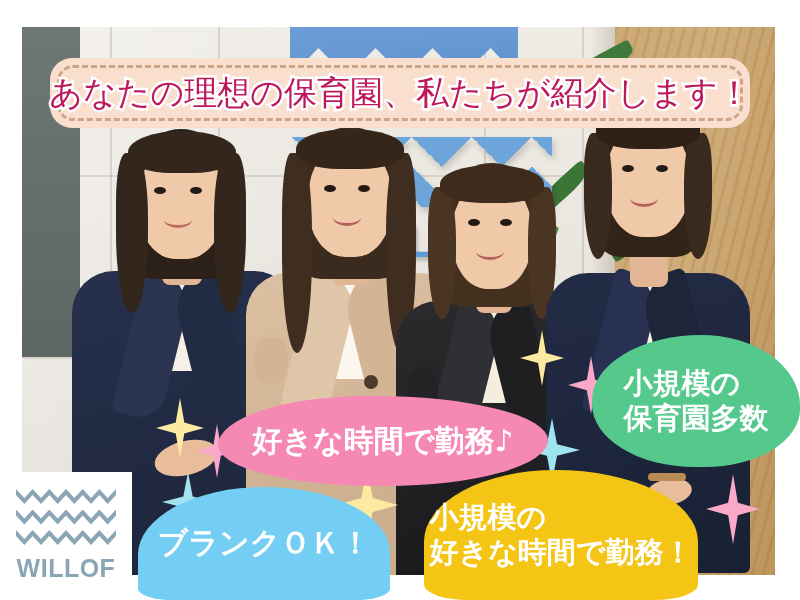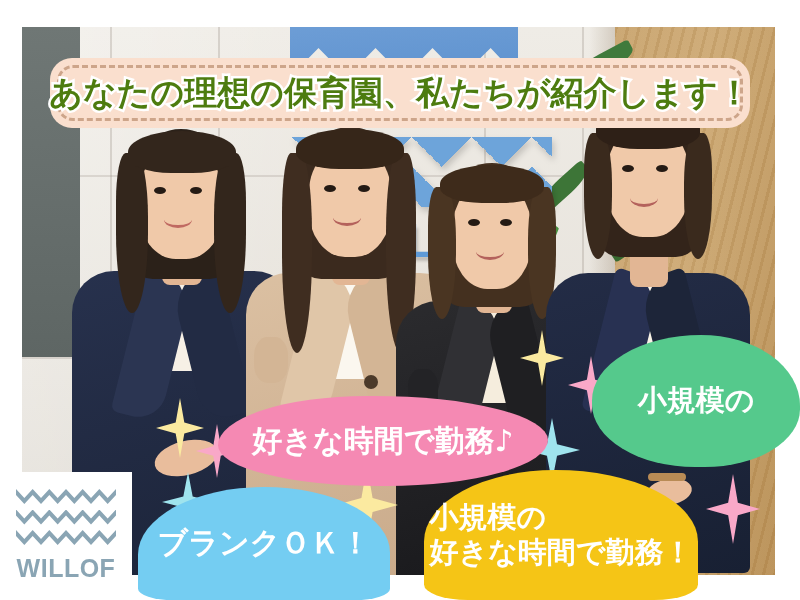--- a/index.html
+++ b/index.html
@@ -196,22 +196,22 @@
   .headline-dash {
     position: absolute;
     left: 7px; top: 7px; right: 7px; bottom: 7px;
     border: 3px dashed #cda58a;
     border-radius: 16px;
     pointer-events: none;
   }
   .headline-text {
     position: relative;
     font-size: 33px;
-    font-weight: 700;
-    color: #4d7c0f;
+    font-weight: 400;
+    color: #be185d;
     letter-spacing: 0px;
     white-space: nowrap;
     -webkit-text-stroke: 5px #ffffff;
     paint-order: stroke fill;
     font-family: "DejaVu Sans", "Liberation Sans", sans-serif;
   }
 
   
   .blob {
     position: absolute;
@@ -429,20 +429,21 @@
   <div class="spark" style="left:162px;top:472px;width:52px;height:60px;background:#9fe4ee;"></div>
   <div class="spark" style="left:336px;top:466px;width:62px;height:78px;background:#fbeaa0;"></div>
   <div class="spark" style="left:520px;top:330px;width:44px;height:56px;background:#fbeaa0;"></div>
   <div class="spark" style="left:568px;top:356px;width:46px;height:58px;background:#f9a8c8;"></div>
   <div class="spark" style="left:524px;top:418px;width:56px;height:64px;background:#9fe4ee;"></div>
   <div class="spark" style="left:706px;top:474px;width:54px;height:70px;background:#f9a8c8;"></div>
 
   <div class="blob blob-green">
     <div>
       <span class="blob-line">小規模の</span>
+      <span class="blob-line">保育園多数</span>
     </div>
   </div>
 
   <div class="blob blob-pink">
     <div>
       <span class="blob-line">好きな時間で勤務♪</span>
     </div>
   </div>
 
   <div class="blob blob-blue">

